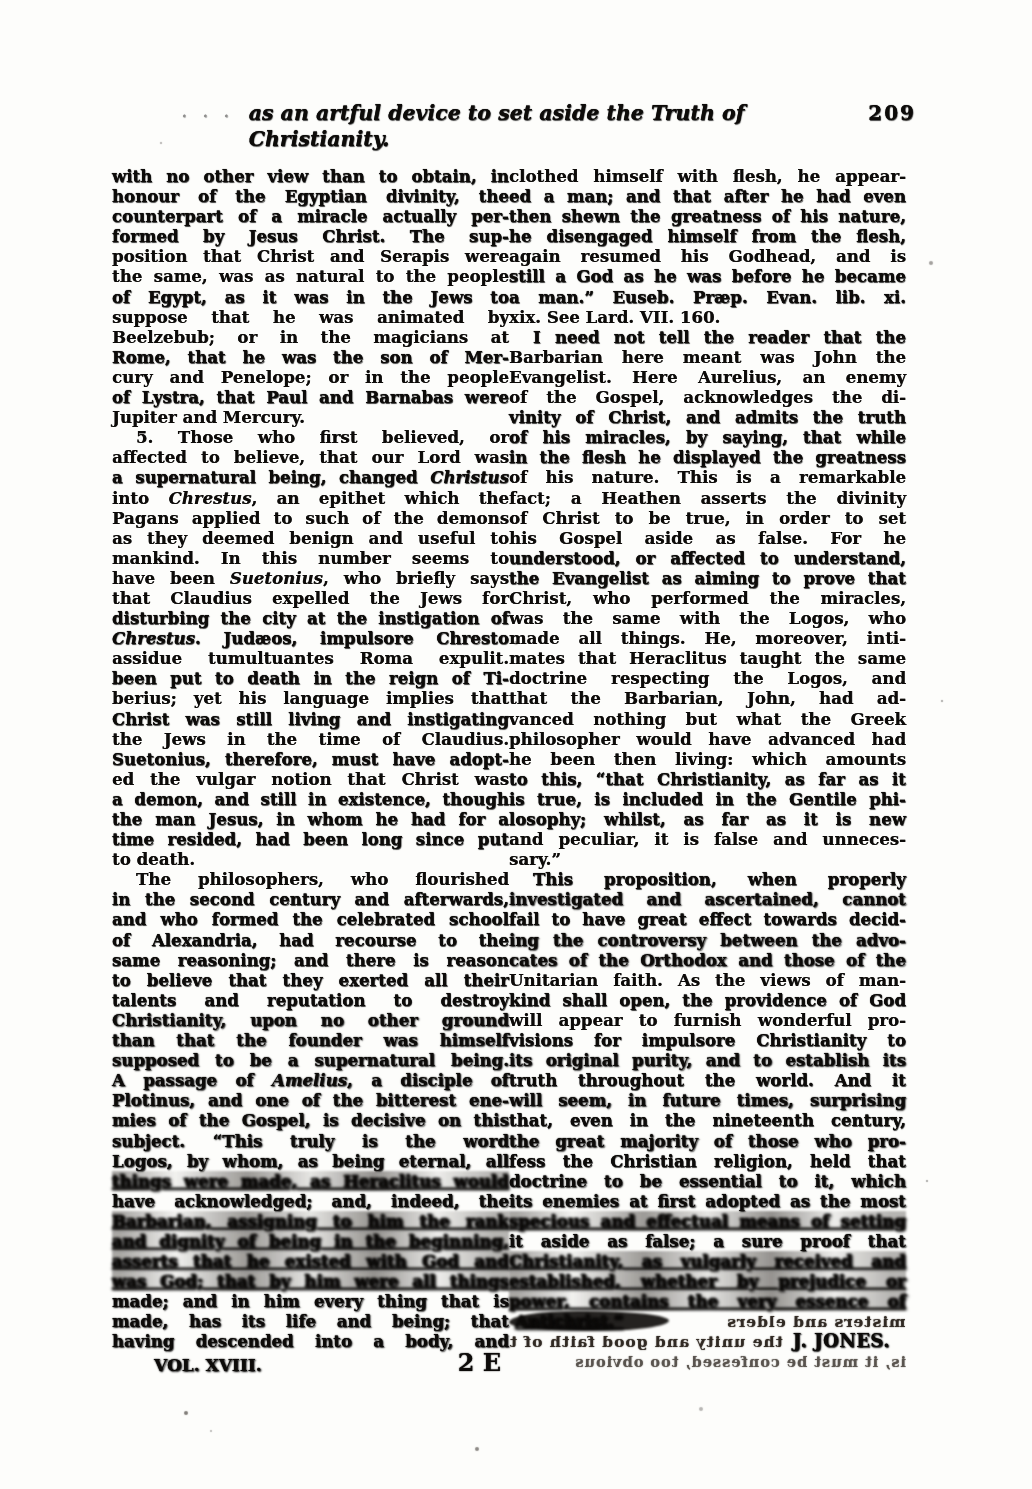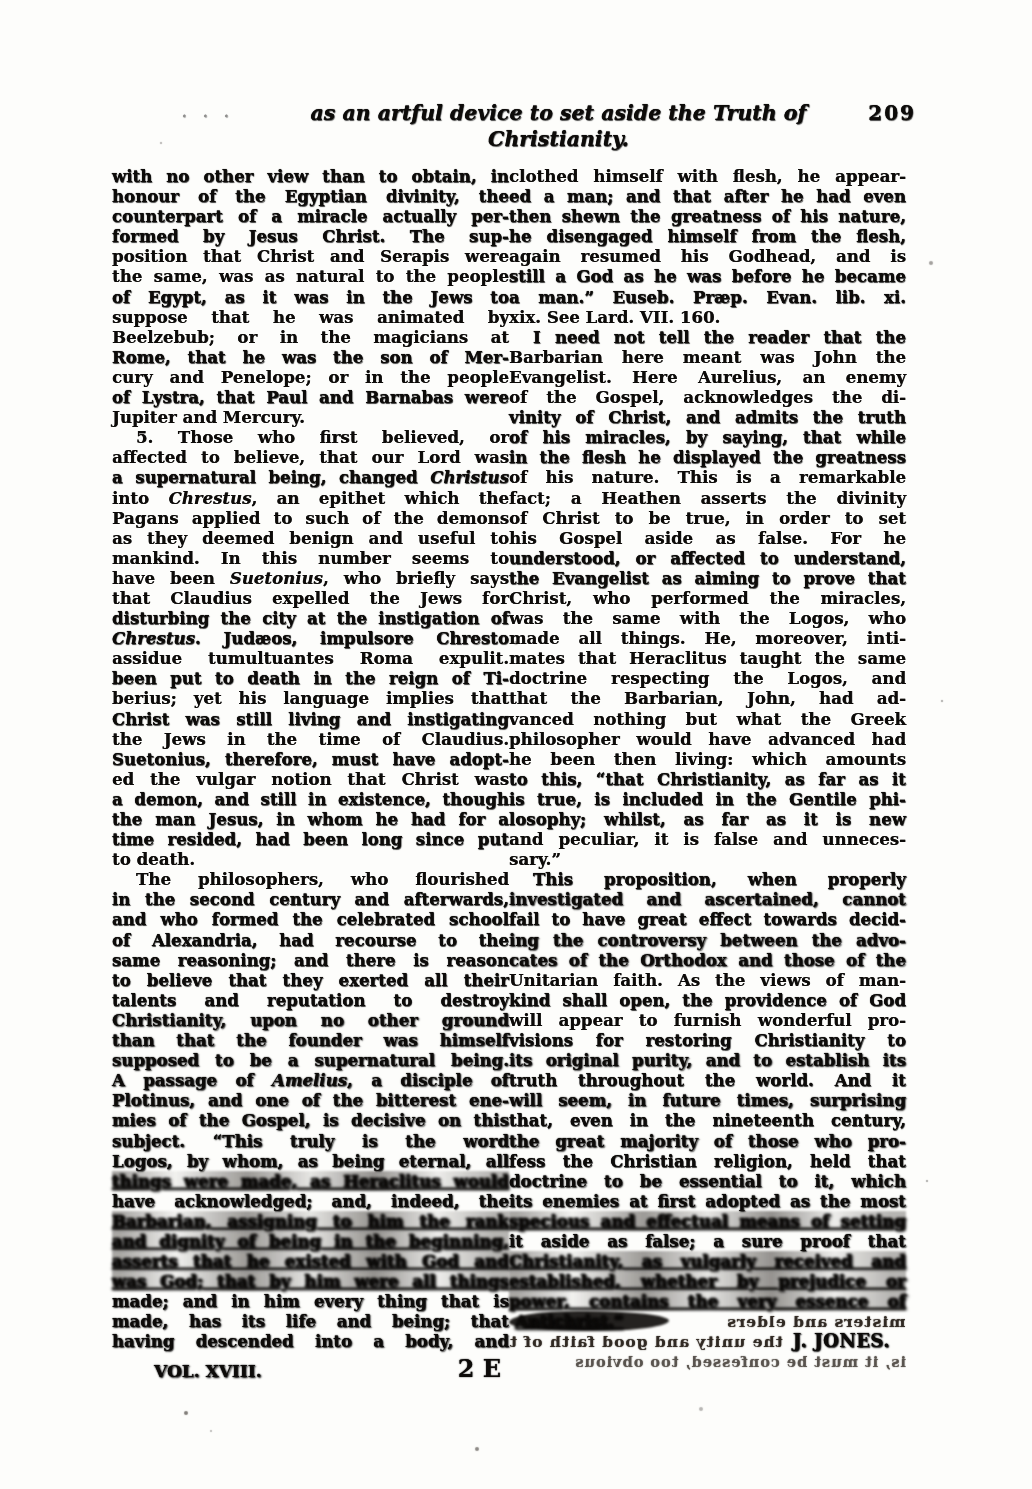--- a/index.html
+++ b/index.html
@@ -12,21 +12,21 @@
   .page{position:absolute;inset:0;color:#0d0b09;}
   .content{position:absolute;left:112px;top:100px;width:810px;}
 
   .running-header{
     display:flex;align-items:baseline;
     font-style:italic;font-weight:700;font-size:20.5px;line-height:26px;
     text-shadow:0 0 .8px #000, .6px .5px 1px rgba(0,0,0,.7);
     filter:blur(.2px);
   }
   .hdr-prefix{opacity:.45;font-size:13px;letter-spacing:6px;margin-right:14px;padding-left:70px;}
-  .hdr-title{flex:1;text-align:center;}
+  .hdr-title{flex:1;text-align:left;}
   .hdr-page{font-style:normal;font-size:20px;letter-spacing:2px;padding-right:6px;}
 
   .cols{display:flex;gap:0;margin-top:14px;}
   .col{width:397px;}
 
   .line{
     font-size:16.6px;line-height:20.1px;height:20.1px;
     font-weight:700;
     text-align:justify;text-align-last:justify;
     text-shadow:.3px .3px .5px rgba(0,0,0,.8);
@@ -44,21 +44,21 @@
     background:linear-gradient(90deg,
       rgba(22,17,12,.36) 2%, rgba(22,17,12,.05) 16%,
       rgba(22,17,12,.42) 34%, rgba(22,17,12,.10) 50%,
       rgba(22,17,12,.45) 66%, rgba(22,17,12,.07) 82%,
       rgba(22,17,12,.30) 96%);
     text-decoration:underline;
   }
 
   .pagefoot{
     display:flex;justify-content:space-between;align-items:baseline;
-    margin-top:7px;font-weight:700;font-size:17px;line-height:20px;
+    margin-top:1px;font-weight:700;font-size:17px;line-height:20px;
   }
   .vol{padding-left:42px;filter:blur(.5px);text-shadow:0 0 1.5px #000,1px .8px 2px #000;}
   .sigmark{padding-right:8px;font-size:24px;filter:blur(.4px);text-shadow:0 0 1.4px #000;}
 
   .special{display:flex;align-items:baseline;gap:10px;text-align:right;text-align-last:left;}
   .bleed{
     display:inline-block;transform:scaleX(-1);
     color:rgba(45,38,30,.85);filter:blur(.7px);
     font-weight:700;font-size:15.5px;letter-spacing:1px;
     text-shadow:0 0 1.2px rgba(40,32,25,.9);
@@ -225,21 +225,21 @@
             </div>
             <div>
               <div class="line sm1 indent"><span>This proposition, when properly</span></div>
               <div class="line sm2"><span>investigated and ascertained, cannot</span></div>
               <div class="line sm1"><span>fail to have great effect towards decid-</span></div>
               <div class="line sm2"><span>ing the controversy between the advo-</span></div>
               <div class="line sm2"><span>cates of the Orthodox and those of the</span></div>
               <div class="line"><span>Unitarian faith.  As the views of man-</span></div>
               <div class="line sm1"><span>kind shall open, the providence of God</span></div>
               <div class="line"><span>will appear to furnish wonderful pro-</span></div>
-              <div class="line sm1"><span>visions for restoring Christianity to</span></div>
+              <div class="line sm1"><span>visions for impulsore Christianity to</span></div>
               <div class="line sm2"><span>its original purity, and to establish its</span></div>
               <div class="line sm1"><span>truth throughout the world.  And it</span></div>
               <div class="line sm2"><span>will seem, in future times, surprising</span></div>
               <div class="line sm1"><span>that, even in the nineteenth century,</span></div>
               <div class="line sm2"><span>the great majority of those who pro-</span></div>
               <div class="line sm1"><span>fess the Christian religion, held that</span></div>
               <div class="line sm2"><span>doctrine to be essential to it, which</span></div>
               <div class="line sm2"><span>its enemies at first adopted as the most</span></div>
               <div class="line sm3"><span>specious and effectual means of setting</span></div>
               <div class="line sm2"><span>it aside as false; a sure proof that</span></div>

